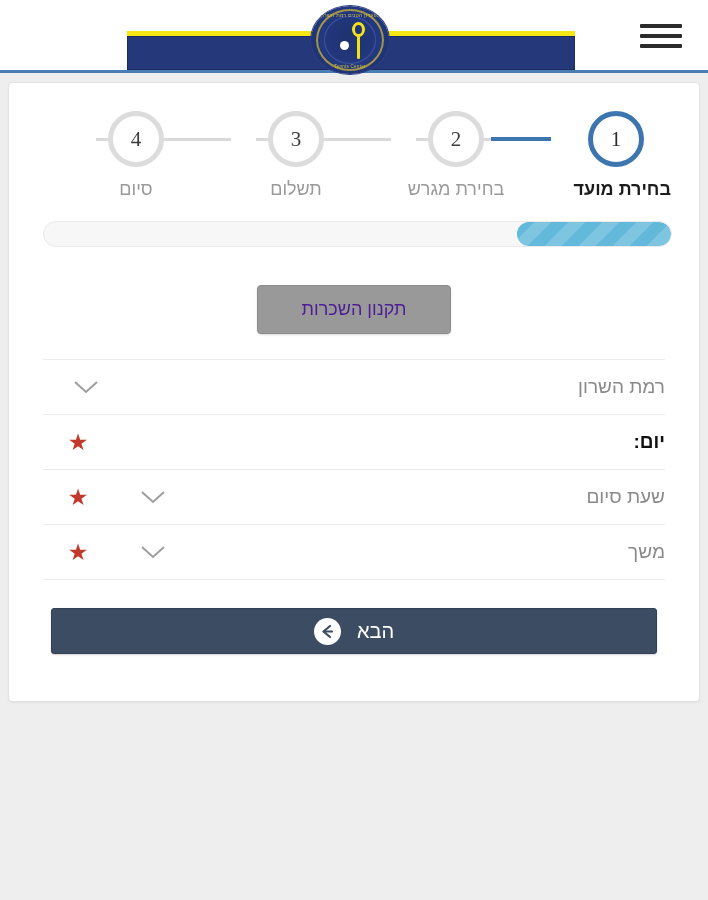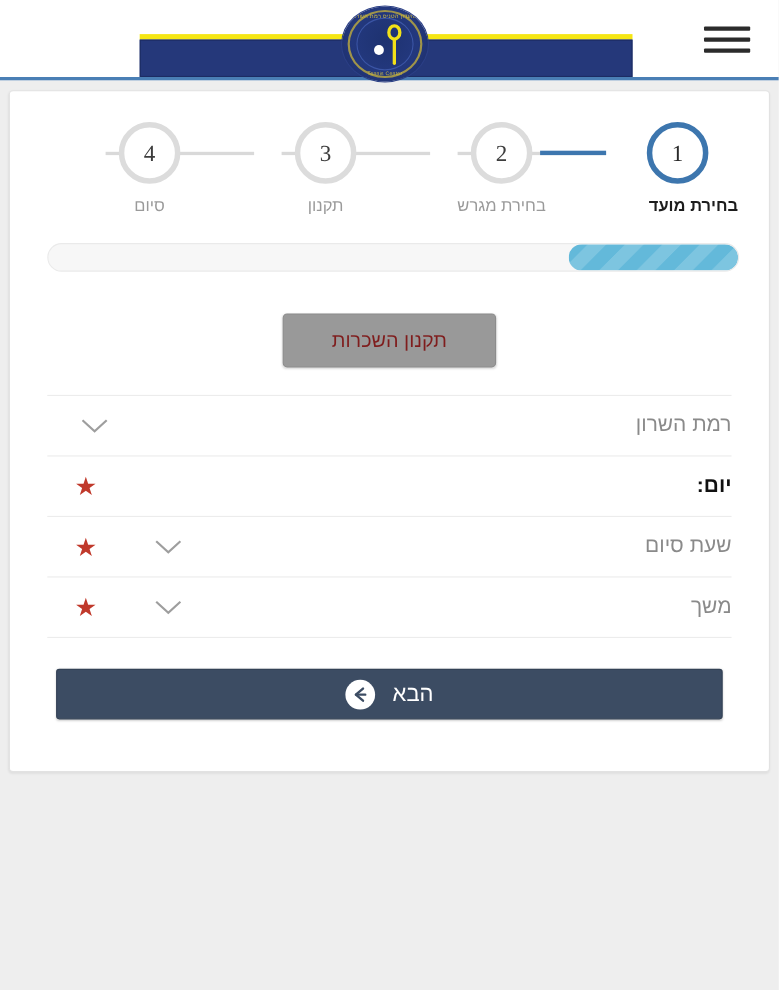--- a/index.html
+++ b/index.html
@@ -176,21 +176,21 @@
     font-size: 21px;
     color: #3d3d3d;
     font-family: "Liberation Serif", serif;
   }
   .step.active .step-circle {
     border-color: #3d76ae;
     color: #2b2b2b;
   }
   .step-label {
     margin-top: 12px;
-    font-size: 15px;
+    font-size: 18px;
     color: #9a9a9a;
     white-space: nowrap;
   }
   .step.active .step-label {
     color: #1d1d1d;
     font-weight: bold;
     text-align: right;
   }
 
   
@@ -219,21 +219,21 @@
   }
 
   
   .terms-wrap {
     text-align: center;
     margin-top: 38px;
   }
   .terms-btn {
     display: inline-block;
     background: #999999;
-    color: #7f1d1d;
+    color: #4c1d95;
     border: 1px solid #8c8c8c;
     border-radius: 4px;
     font-size: 18px;
     padding: 13px 44px;
     cursor: pointer;
     box-shadow: 0 1px 2px rgba(0,0,0,.15);
     font-family: inherit;
   }
 
   
@@ -352,21 +352,21 @@
       <div class="step-label">בחירת מועד</div>
     </div>
 
     <div class="step s2">
       <div class="step-circle">2</div>
       <div class="step-label">בחירת מגרש</div>
     </div>
 
     <div class="step s3">
       <div class="step-circle">3</div>
-      <div class="step-label">תקנון</div>
+      <div class="step-label">תשלום</div>
     </div>
 
     <div class="step s4">
       <div class="step-circle">4</div>
       <div class="step-label">סיום</div>
     </div>
   </div>
 
   <div class="progress-track">
     <div class="progress-fill"></div>

